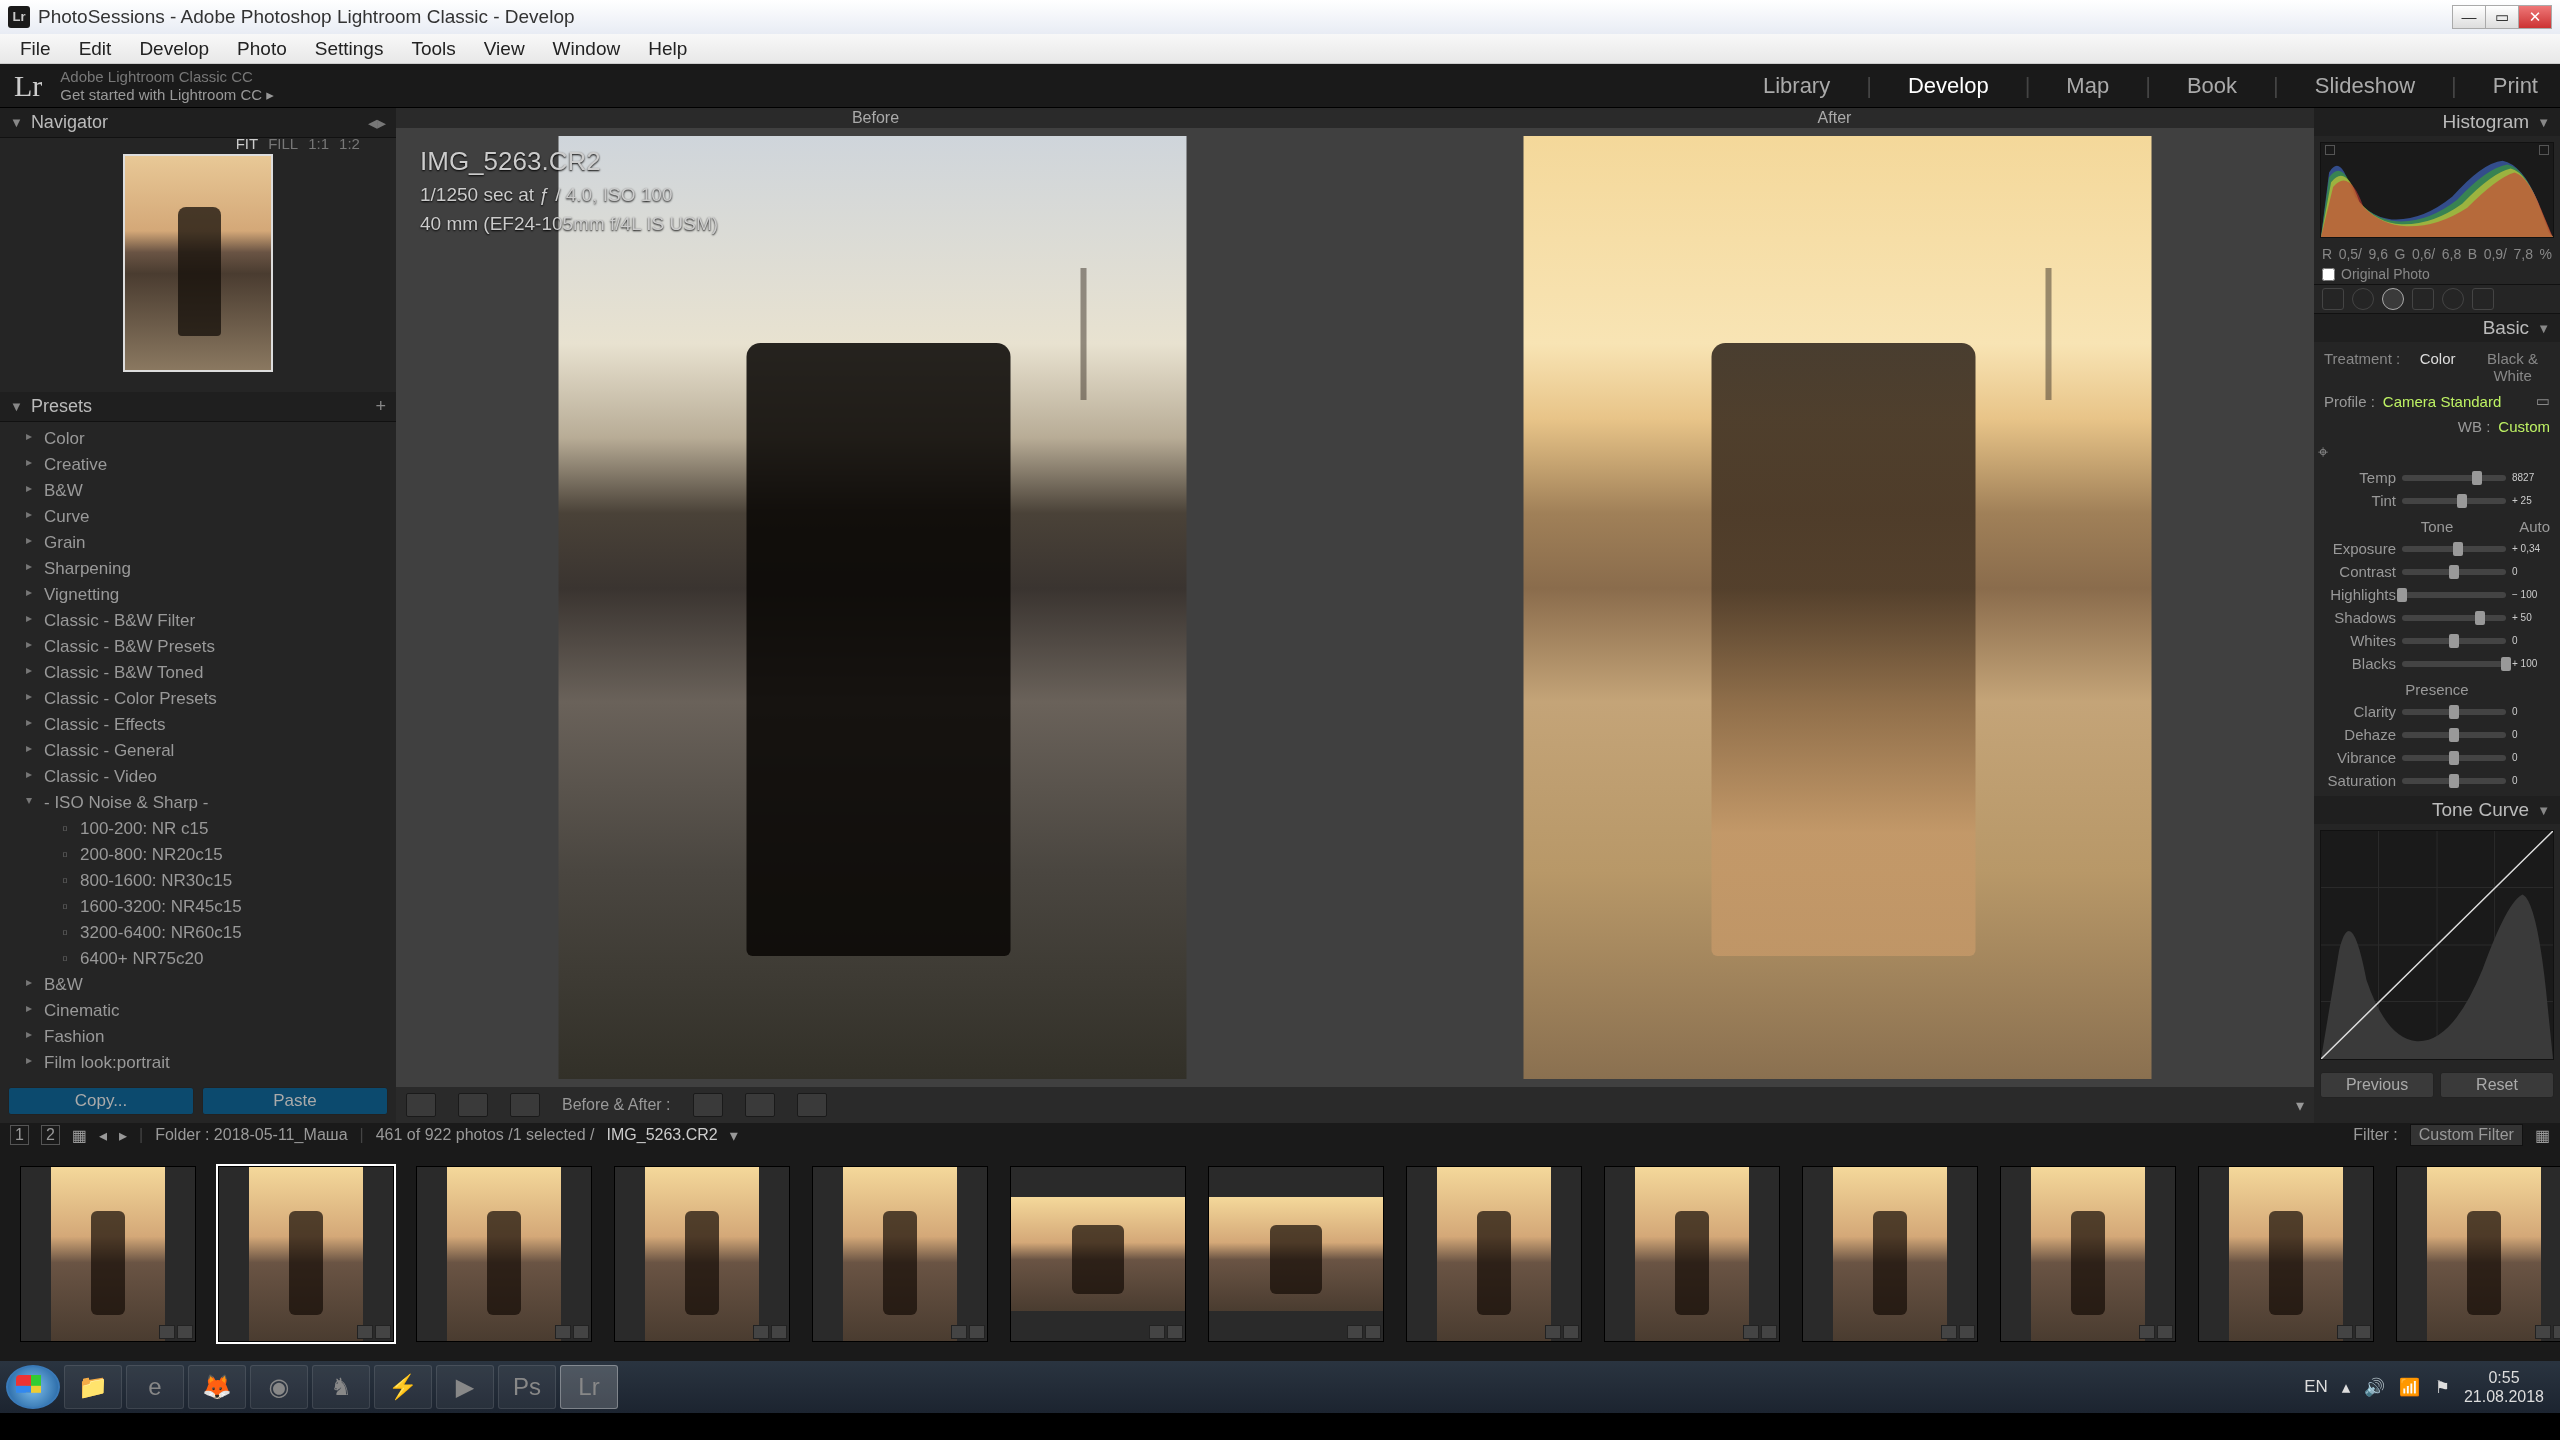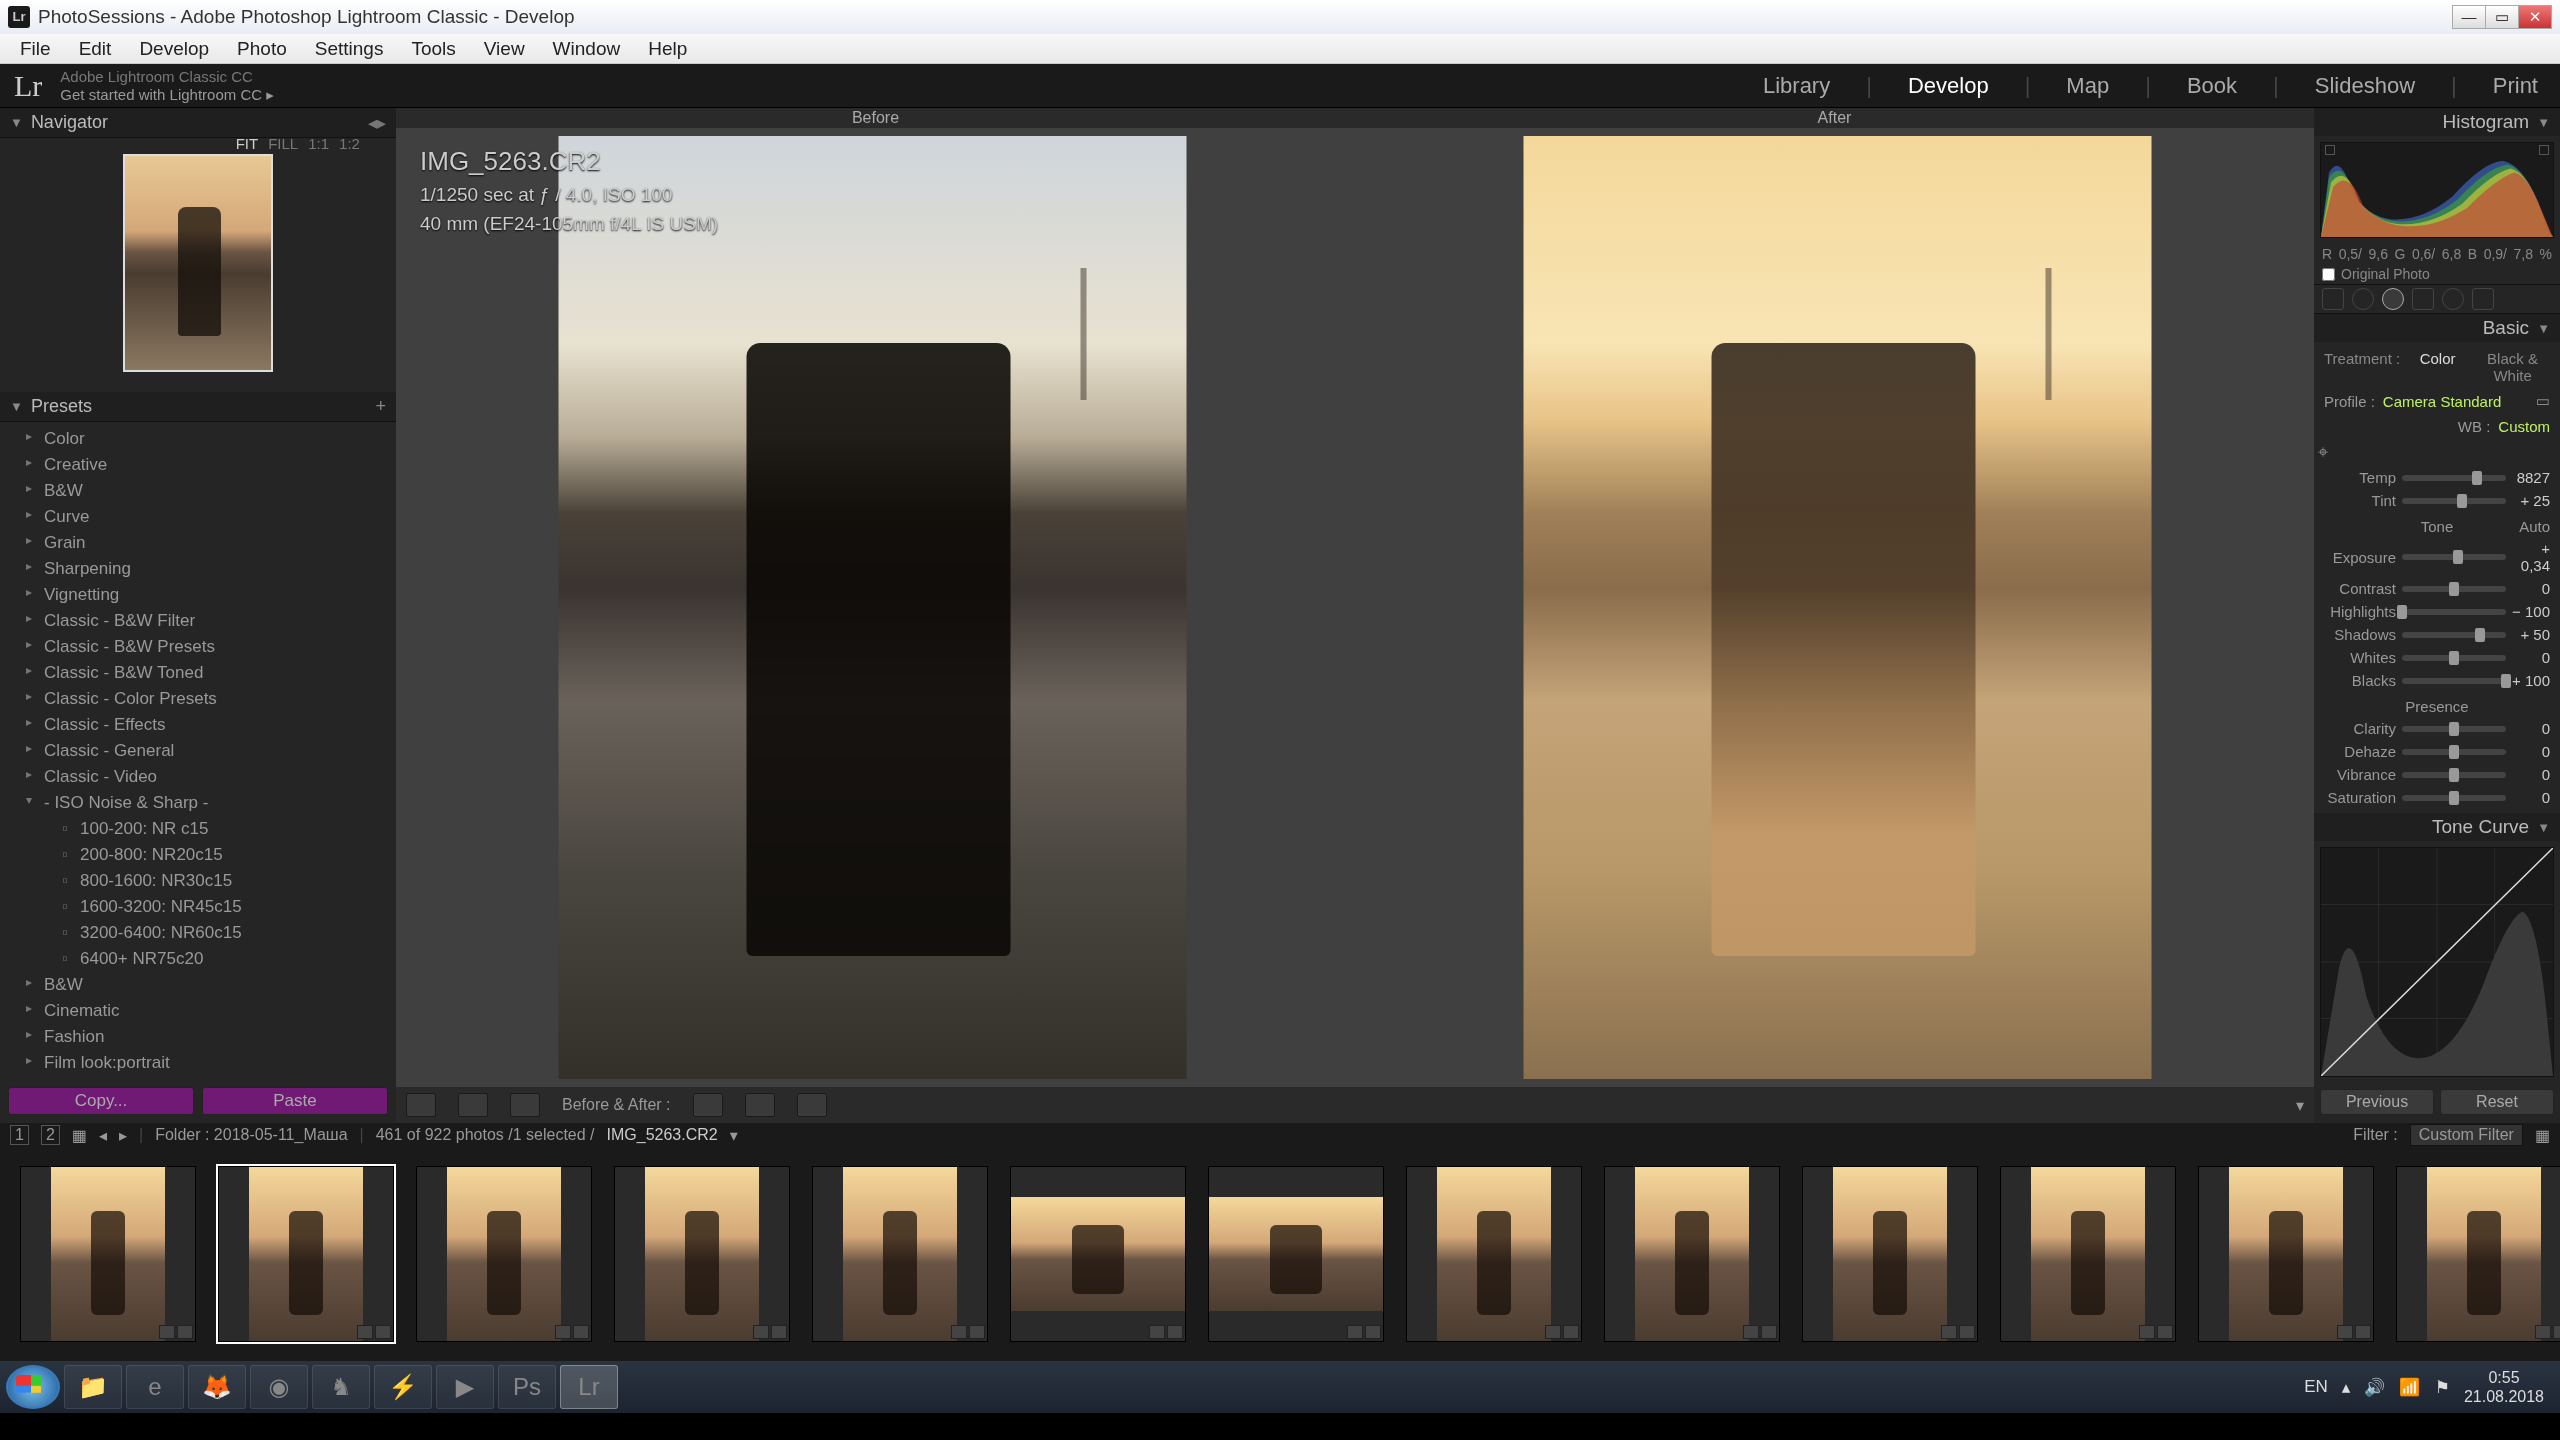--- a/index.html
+++ b/index.html
@@ -40,21 +40,21 @@
 
 .presets { flex:1; overflow:hidden; }
 .plist { padding:4px 0; font-size:17px; }
 .pitem { padding:3px 0 3px 44px; color:#999; position:relative; }
 .pitem::before { content:"▸"; position:absolute; left:26px; font-size:12px; color:#777; }
 .pitem.exp::before { content:"▾"; }
 .psub { padding:3px 0 3px 80px; color:#999; position:relative; }
 .psub::before { content:"▫"; position:absolute; left:62px; color:#666; }
 
 .lbtns { display:flex; gap:8px; padding:8px; }
-.lbtns button { flex:1; height:28px; background:#701a75; border:1px solid #222; color:#aaa; font-size:17px; border-radius:3px; }
+.lbtns button { flex:1; height:28px; background:#0c4a6e; border:1px solid #222; color:#aaa; font-size:17px; border-radius:3px; }
 
 
 .center { flex:1; display:flex; flex-direction:column; background:#404040; }
 .cmprow { display:flex; height:20px; background:#2a2a2a; }
 .cmprow .half { flex:1; text-align:center; font-size:16px; color:#aaa; line-height:20px; }
 .cviews { flex:1; display:flex; gap:40px; padding:8px 14px 8px 14px; align-items:stretch; position:relative; }
 .cviews .meta { position:absolute; left:24px; top:14px; color:#ccc; font-size:19px; text-shadow:0 1px 2px #000; z-index:5; line-height:1.5; }
 .cviews .meta .fn { font-size:26px; }
 .photo { flex:1; position:relative; }
 .photo .frame { position:absolute; left:50%; top:0; bottom:0; transform:translateX(-50%); aspect-ratio:633/949; }
@@ -80,21 +80,21 @@
 .toolrow { height:30px; display:flex; align-items:center; gap:8px; padding:0 8px; border-top:1px solid #111; border-bottom:1px solid #111; }
 .toolrow .t { width:22px; height:22px; border:1px solid #444; border-radius:11px; }
 .toolrow .t.sq { border-radius:3px; }
 .toolrow .t.active { border-color:#aaa; background:#3a3a3a; }
 
 .basic { padding:4px 0; }
 .brow { display:flex; align-items:center; padding:3px 10px; gap:6px; }
 .brow .lbl { flex:0 0 72px; text-align:right; color:#999; font-size:15px; }
 .brow .slider { flex:1; height:6px; background:#444; position:relative; border-radius:3px; }
 .brow .slider .knob { position:absolute; top:-4px; width:10px; height:14px; background:#999; border-radius:2px; }
-.brow .val { flex:0 0 38px; text-align:right; color:#ccc; font-size:15px; }
+.brow .val { flex:0 0 38px; text-align:left; color:#ccc; font-size:10px; }
 .bsubhead { text-align:center; color:#999; font-size:15px; padding:6px 0 2px; position:relative; }
 .bsubhead .auto { position:absolute; right:10px; color:#999; }
 .treat { display:flex; padding:4px 10px; font-size:15px; }
 .treat span { flex:1; text-align:center; }
 .treat .on { color:#ddd; }
 .profrow { display:flex; padding:4px 10px; font-size:15px; align-items:center; gap:8px; }
 .profrow .plabel { color:#999; }
 .profrow .pval { flex:1; text-align:left; color:#bef264; }
 
 .tonecurve { height:230px; margin:6px; border:1px solid #111; background:#1a1a1a; position:relative; }

